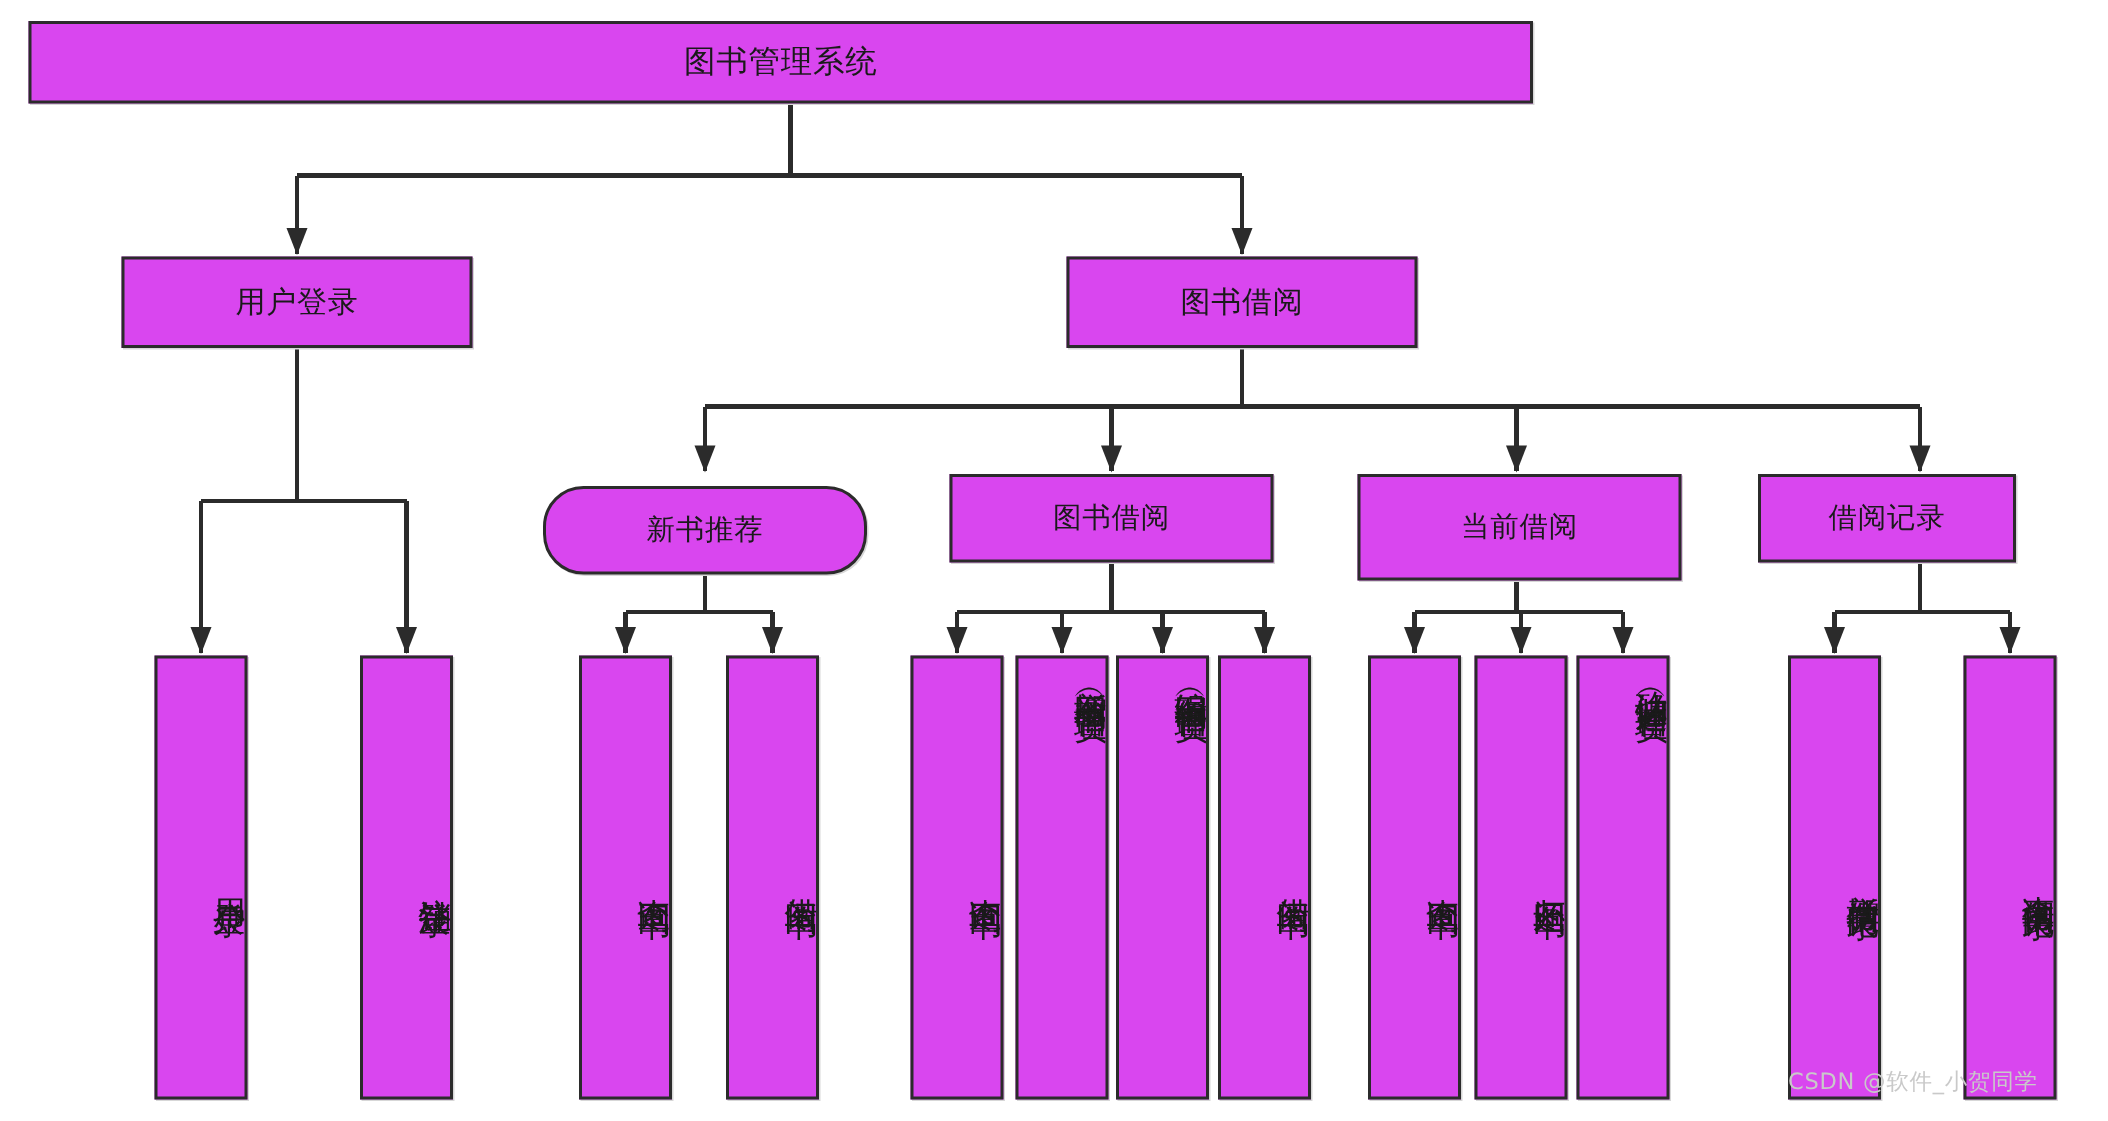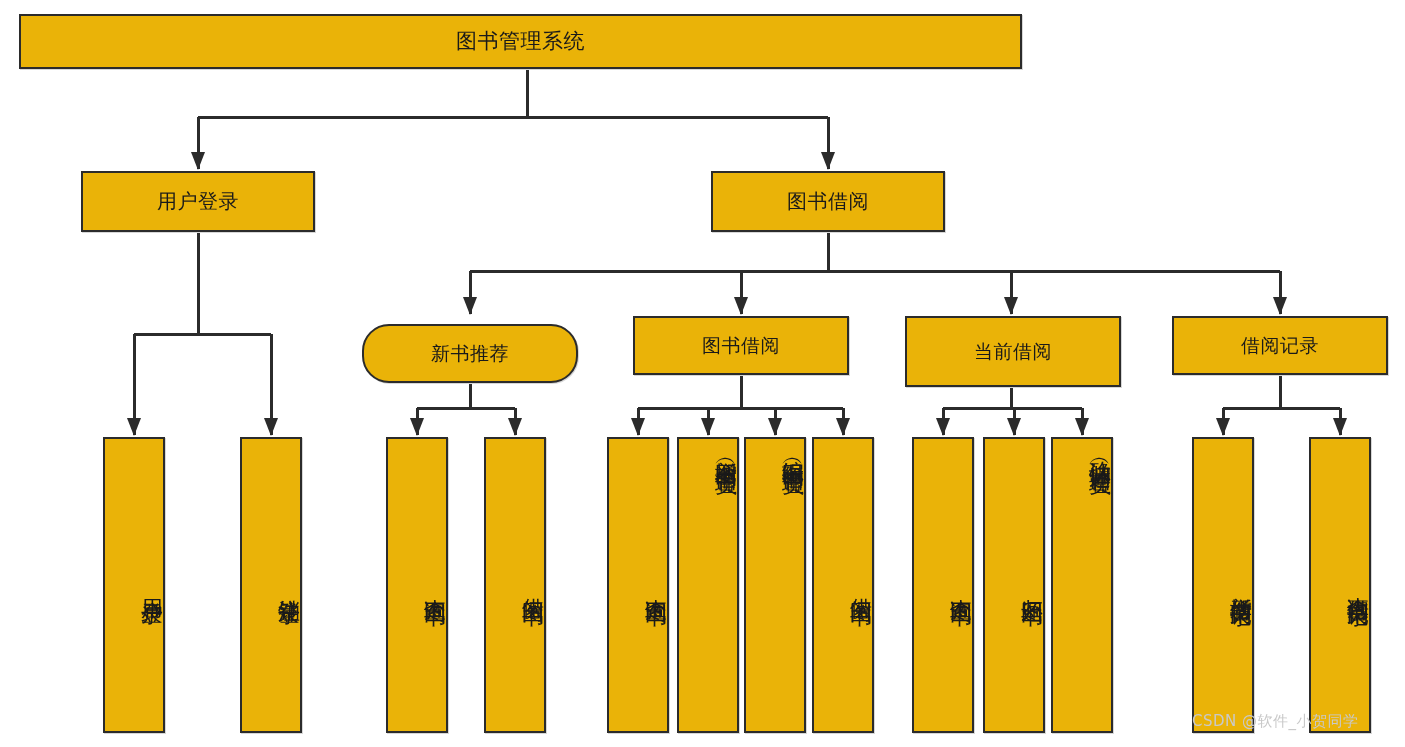--- a/index.html
+++ b/index.html
@@ -20,21 +20,21 @@
   #tree-svg {
     position: absolute;
     left: 0;
     top: 0;
     width: 1405px;
     height: 747px;
   }
   .node-box {
     position: absolute;
     box-sizing: border-box;
-    background: #eab308;
+    background: #d946ef;
     border: 2px solid #2b2b2b;
     box-shadow: 1px 1px 0 0 #d7d7d7;
     display: flex;
     align-items: center;
     justify-content: center;
     overflow: hidden;
   }
   .node-label {
     color: #1a1a1a;
     text-align: center;
@@ -155,21 +155,21 @@
       </div>
       <div class="node-box node-level2" style="left: 362px; top: 324px; width: 216px; height: 59px; border-radius: 27px;">
         <span class="node-label">新书推荐</span>
       </div>
       <div class="node-box node-level2" style="left: 633px; top: 316px; width: 216px; height: 59px;">
         <span class="node-label">图书借阅</span>
       </div>
       <div class="node-box node-level2" style="left: 905px; top: 316px; width: 216px; height: 71px;">
         <span class="node-label">当前借阅</span>
       </div>
-      <div class="node-box node-level2" style="left: 1172px; top: 316px; width: 216px; height: 59px;">
+      <div class="node-box node-level2" style="left: 1172px; top: 316px; width: 172px; height: 59px;">
         <span class="node-label">借阅记录</span>
       </div>
       <div class="node-box node-leaf leaf-short" style="left: 103px; top: 437px; width: 62px; height: 296px;">
         <span class="node-label">用户登录</span>
       </div>
       <div class="node-box node-leaf leaf-short" style="left: 240px; top: 437px; width: 62px; height: 296px;">
         <span class="node-label">注销登录</span>
       </div>
       <div class="node-box node-leaf leaf-short" style="left: 386px; top: 437px; width: 62px; height: 296px;">
         <span class="node-label">查询图书</span>

